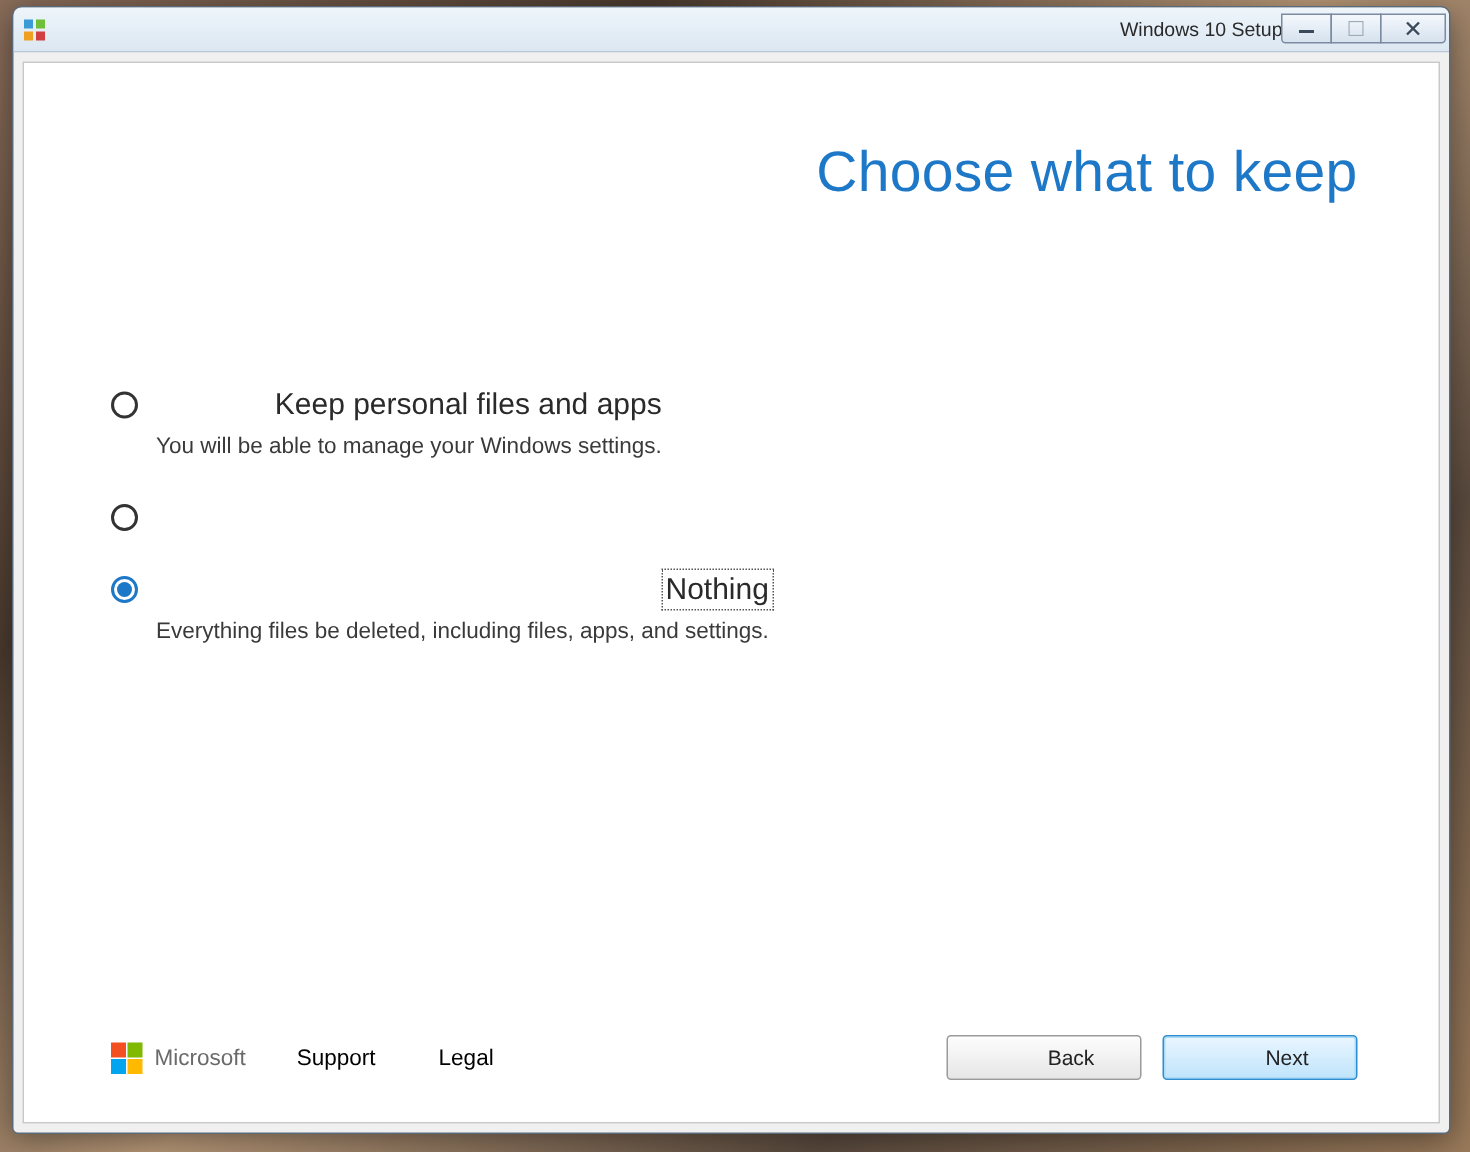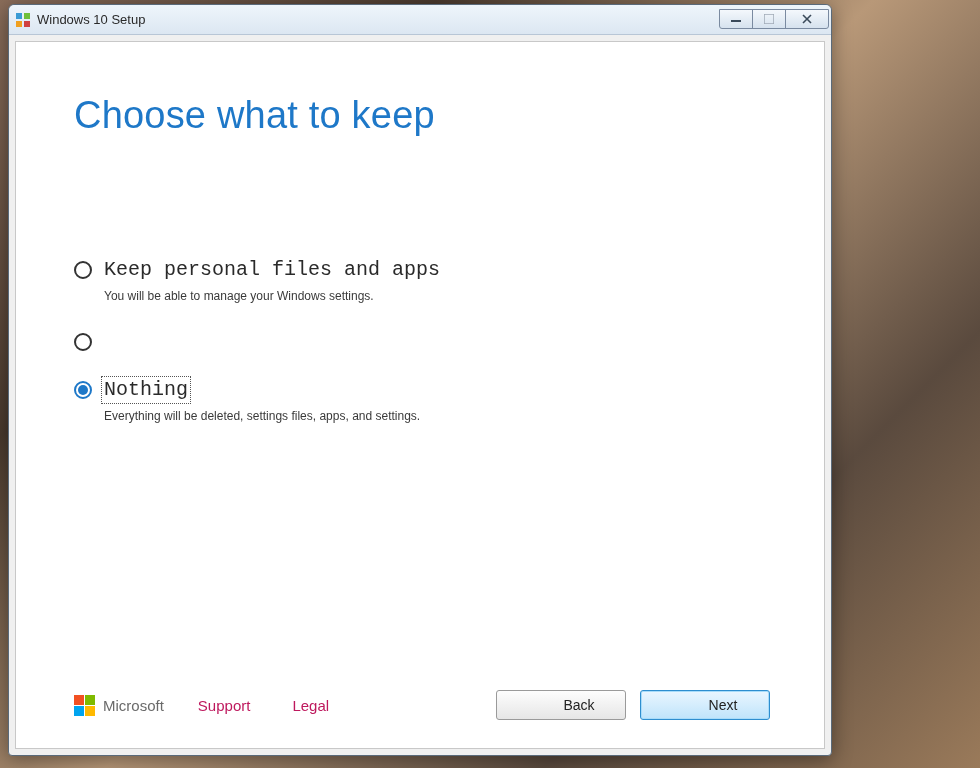--- a/index.html
+++ b/index.html
@@ -8,28 +8,29 @@
     height: 768px;
     font-family: "Segoe UI", Tahoma, sans-serif;
     background: linear-gradient(135deg, #8a6d5a 0%, #4a3a2e 25%, #b89878 50%, #5a4a3e 75%, #9a7a5a 100%);
     overflow: hidden;
     position: relative;
   }
   .window {
     position: absolute;
     left: 8px;
     top: 4px;
-    width: 824px;
+    width: 959px;
     height: 752px;
     background: #f0f0f0;
     border: 1px solid #5a6a7a;
     border-radius: 6px 6px 4px 4px;
     box-shadow: 0 4px 20px rgba(0,0,0,0.4);
     display: flex;
     flex-direction: column;
+    text-align: right;
   }
   .titlebar {
     height: 30px;
     background: linear-gradient(#eef5fb, #dce7f2);
     border-bottom: 1px solid #b8c6d6;
     display: flex;
     align-items: center;
     padding: 0 0 0 6px;
     border-radius: 6px 6px 0 0;
   }
@@ -111,29 +112,28 @@
     width: 10px; height: 10px;
     background: #1e78c8;
     border-radius: 50%;
   }
   .option-text { }
   .option-label {
     font-size: 20px;
     color: #2a2a2a;
     line-height: 26px;
     display: inline-block;
-    font-family: Liberation Mono, monospace;
   }
   .option-label.focused {
     border: 1px dotted #555;
     padding: 0 2px;
     margin: -1px -3px;
   }
   .option-desc {
-    font-size: 12px;
+    font-size: 15px;
     color: #3a3a3a;
     margin-top: 6px;
   }
   .footer {
     position: absolute;
     left: 58px;
     right: 54px;
     bottom: 28px;
     display: flex;
     align-items: center;
@@ -142,21 +142,21 @@
     display: grid;
     grid-template-columns: 10px 10px;
     grid-template-rows: 10px 10px;
     gap: 1px;
     margin-right: 8px;
   }
   .ms-logo span { display:block; width:10px; height:10px; }
   .sq-r{background:#f25022;} .sq-g{background:#7fba00;}
   .sq-b{background:#00a4ef;} .sq-y{background:#ffb900;}
   .ms-name { font-size: 15px; color: #6a6a6a; margin-right: 34px; }
-  .foot-link { font-size: 15px; color: #be185d; margin-right: 42px; }
+  .foot-link { font-size: 15px; color: #000000; margin-right: 42px; }
   .footer-spacer { flex: 1; }
   .btn {
     width: 130px;
     height: 30px;
     font-size: 14px;
     border: 1px solid #9a9a9a;
     background: linear-gradient(#fdfdfd, #e6e6e6);
     border-radius: 3px;
     display: flex;
     align-items: center;
@@ -220,21 +220,21 @@
       </div>
 
       <div class="option">
         <div class="radio-outer"></div>
       </div>
 
       <div class="option">
         <div class="radio-outer selected"></div>
         <div class="option-text">
           <span class="option-label focused">Nothing</span>
-          <div class="option-desc">Everything will be deleted, settings files, apps, and settings.</div>
+          <div class="option-desc">Everything files be deleted, including files, apps, and settings.</div>
         </div>
       </div>
 
     </div>
 
     <div class="footer">
       <div class="ms-logo">
         <span class="sq-r"></span>
           <span class="sq-g"></span>
         <span class="sq-b"></span>

